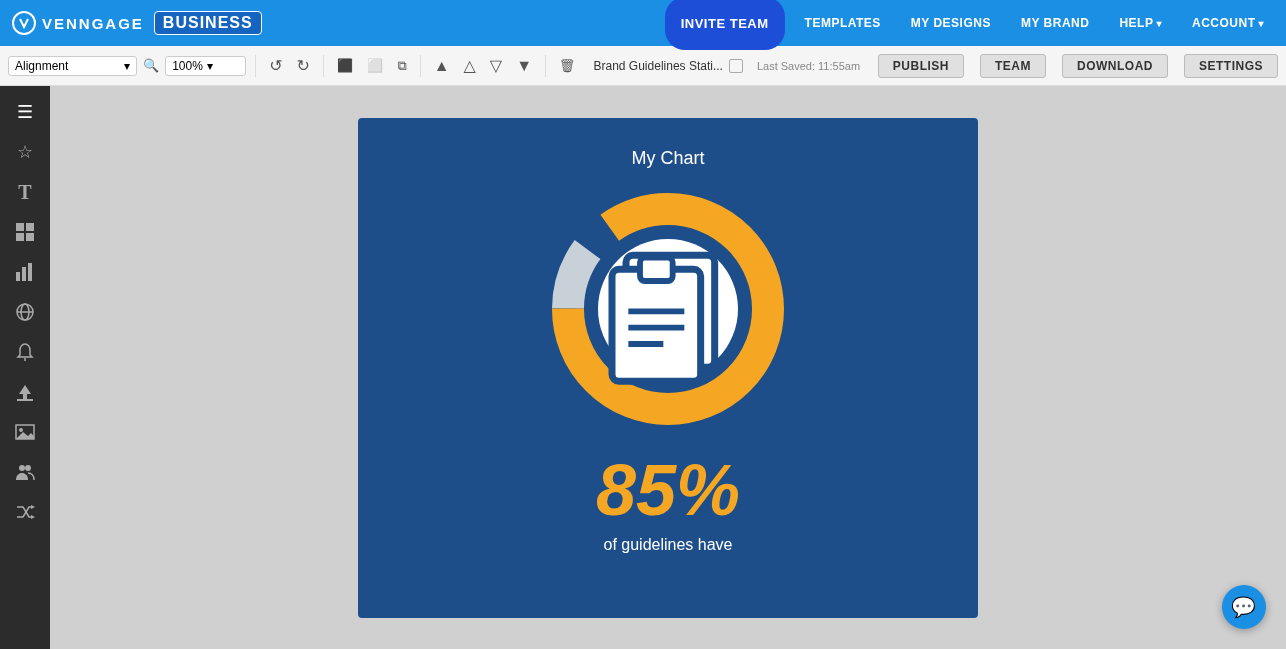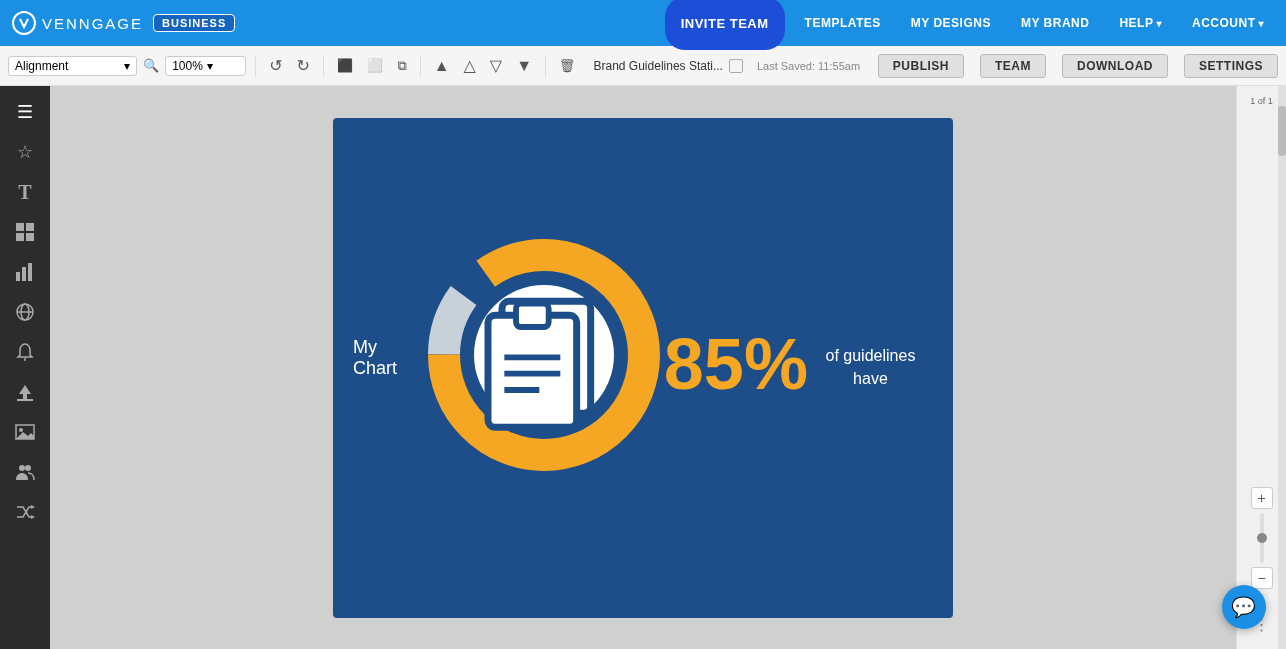--- a/index.html
+++ b/index.html
@@ -27,21 +27,21 @@
     .logo-icon {
       width: 24px;
       height: 24px;
     }
     .business-badge {
       background: #1565c0;
       color: white;
       border: 1px solid white;
       border-radius: 4px;
       padding: 2px 8px;
-      font-size: 11px;
+      font-size: 16px;
       font-weight: bold;
       letter-spacing: 1px;
     }
     .nav-spacer { flex: 1; }
     .invite-btn {
       background: #1d4ed8;
       color: white;
       border: none;
       border-radius: 20px;
       padding: 19px 16px;
@@ -175,21 +175,21 @@
       overflow: hidden;
     }
 
     
     .infographic {
       width: 620px;
       height: 500px;
       background: #1d4e89;
       border-radius: 4px;
       display: flex;
-      flex-direction: row;
+      flex-direction: column;
       align-items: center;
       padding: 30px 20px;
       position: relative;
     }
 
     .chart-title {
       color: white;
       font-size: 18px;
       margin-bottom: 20px;
       font-weight: normal;
@@ -223,20 +223,21 @@
       width: 60px;
       height: 60px;
     }
 
     .big-percent {
       color: #f5a623;
       font-size: 72px;
       font-weight: bold;
       line-height: 1;
       margin-bottom: 8px;
+      font-style: italic;
     }
     .sub-text {
       color: white;
       font-size: 16px;
       text-align: center;
       line-height: 1.4;
     }
 
     
     .right-sidebar {
@@ -335,21 +336,21 @@
 </head>
 <body>
 
 <nav class="top-nav">
   <div class="logo-area">
 
     <svg class="logo-icon" viewBox="0 0 24 24">
       <circle cx="12" cy="12" r="11" fill="none" stroke="white" stroke-width="2"></circle>
       <path d="M8 8 L12 16 L16 8" fill="none" stroke="white" stroke-width="2"></path>
     </svg>
-    <span style="color:white;font-size:15px;font-weight:normal;letter-spacing:2px;">VENNGAGE</span>
+    <span style="color:white;font-size:15px;font-weight:bold;letter-spacing:2px;">VENNGAGE</span>
   </div>
   <button class="business-badge">BUSINESS</button>
   <div class="nav-spacer"></div>
   <button class="invite-btn">INVITE TEAM</button>
   <span class="nav-link">TEMPLATES</span>
   <span class="nav-link">MY DESIGNS</span>
   <span class="nav-link">MY BRAND</span>
   <span class="nav-link">
       <span>HELP</span> 
       <span class="caret">▾</span>
@@ -502,30 +503,16 @@
           </svg>
         </div>
       </div>
 
       <div class="big-percent">85%</div>
 
       <div class="sub-text">of guidelines have</div>
     </div>
   </div>
 
-  <div class="right-sidebar">
-    <div class="page-indicator">1 of 1</div>
-    <div style="position:absolute; right:0; top:0; width:8px; height:100%; background:#e0e0e0;">
-      <div style="width:8px; height:50px; background:#bbb; border-radius:3px; margin-top:20px;"></div>
-    </div>
-    <div class="zoom-controls">
-      <button class="zoom-btn">+</button>
-      <div class="zoom-track">
-        <div class="zoom-thumb"></div>
-      </div>
-      <button class="zoom-btn">−</button>
-    </div>
-    <div class="more-btn">⋮</div>
-  </div>
 
 </div>
 
 <div class="chat-btn">💬</div>
 
 </body></html>

